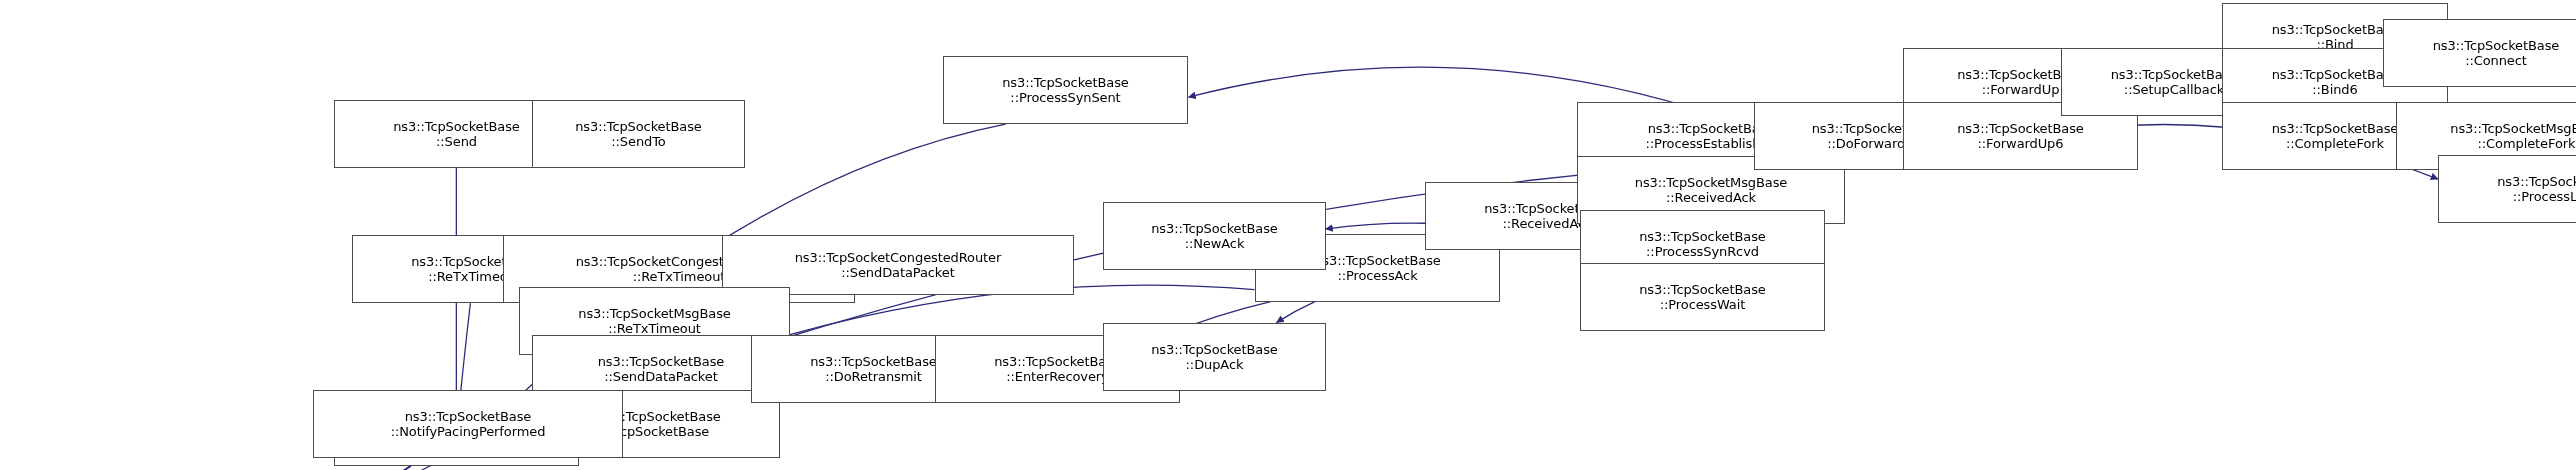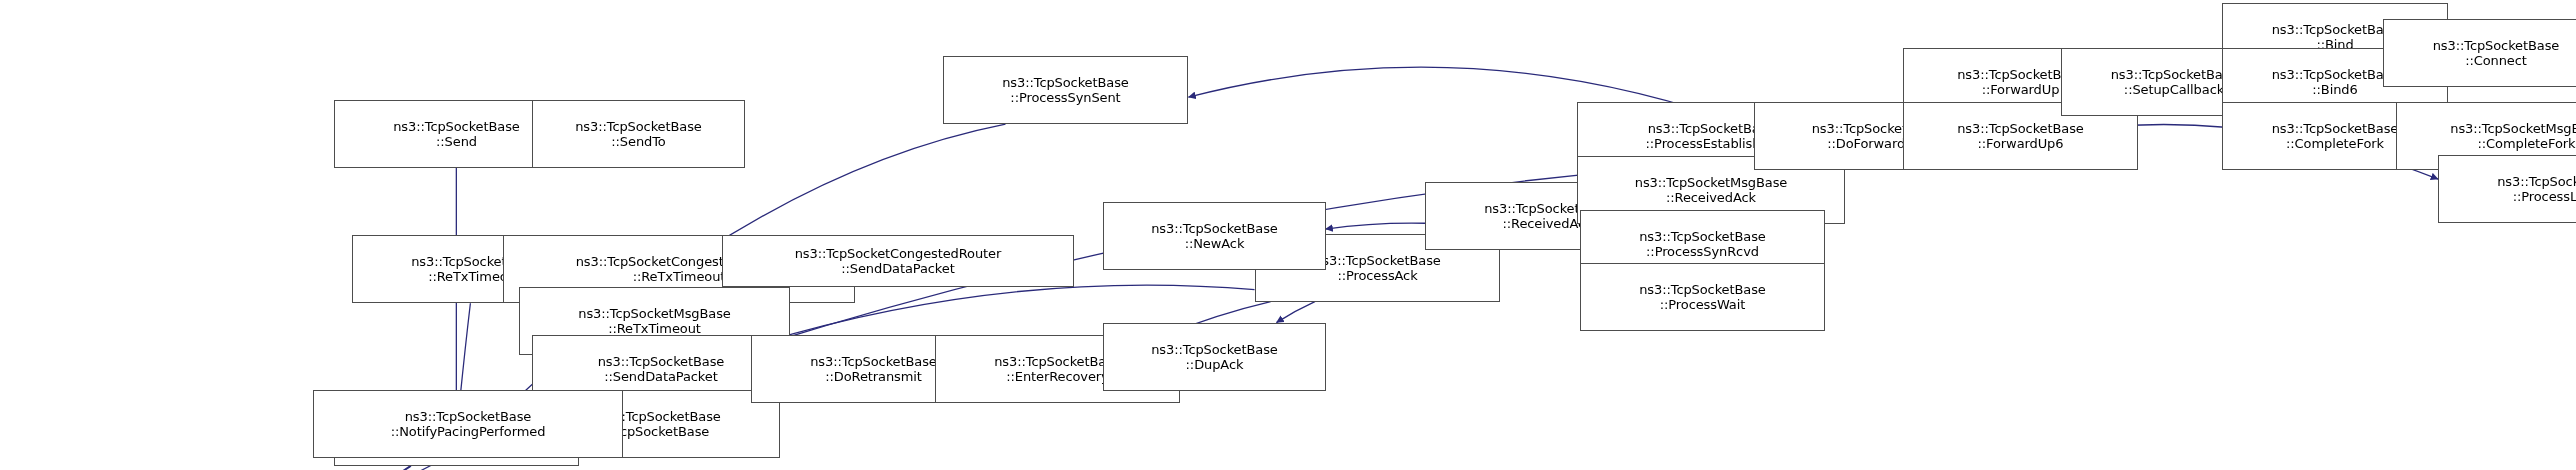--- a/index.html
+++ b/index.html
@@ -85,21 +85,21 @@
 ::ProcessSynSent</span>
       </div>
       <div class="gnode" style="left: 352px; top: 235px; width: 245px; height: 68px;">
         <span>ns3::TcpSocketBase
 ::ReTxTimeout</span>
       </div>
       <div class="gnode" style="left: 503px; top: 235px; width: 352px; height: 68px;">
         <span>ns3::TcpSocketCongestedRouter
 ::ReTxTimeout</span>
       </div>
-      <div class="gnode" style="left: 722px; top: 235px; width: 352px; height: 52px;">
+      <div class="gnode" style="left: 722px; top: 235px; width: 352px; height: 60px;">
         <span>ns3::TcpSocketCongestedRouter
 ::SendDataPacket</span>
       </div>
       <div class="gnode" style="left: 519px; top: 287px; width: 271px; height: 68px;">
         <span>ns3::TcpSocketMsgBase
 ::ReTxTimeout</span>
       </div>
       <div class="gnode" style="left: 532px; top: 335px; width: 258px; height: 68px;">
         <span>ns3::TcpSocketBase
 ::SendDataPacket</span>

